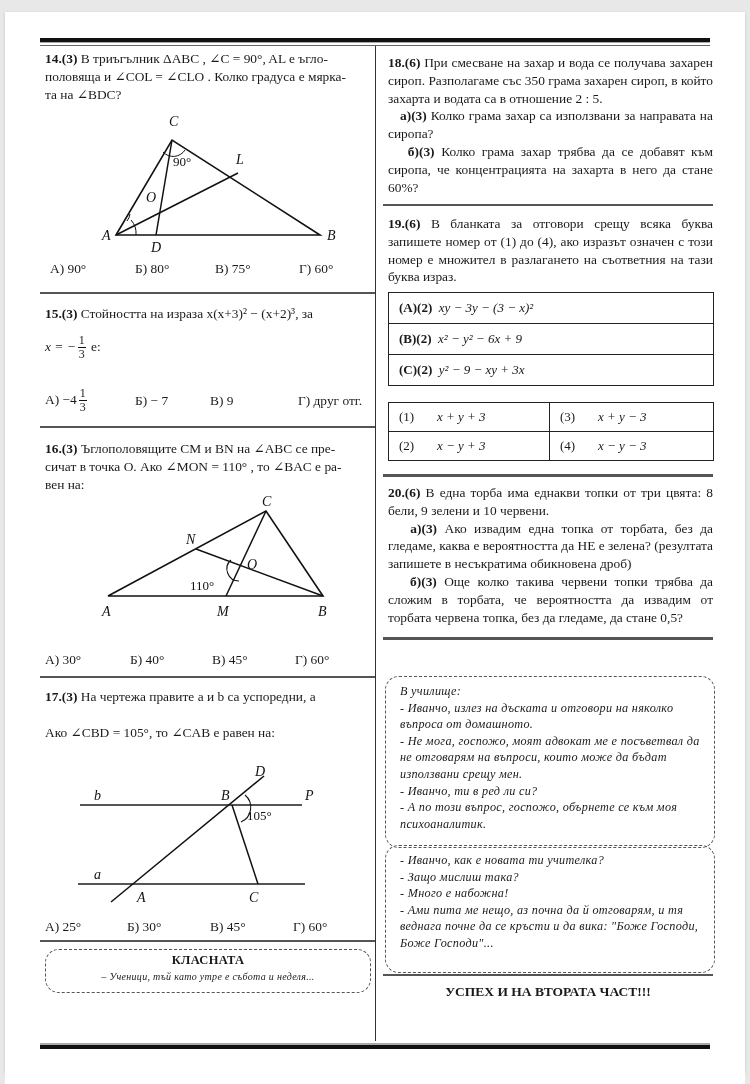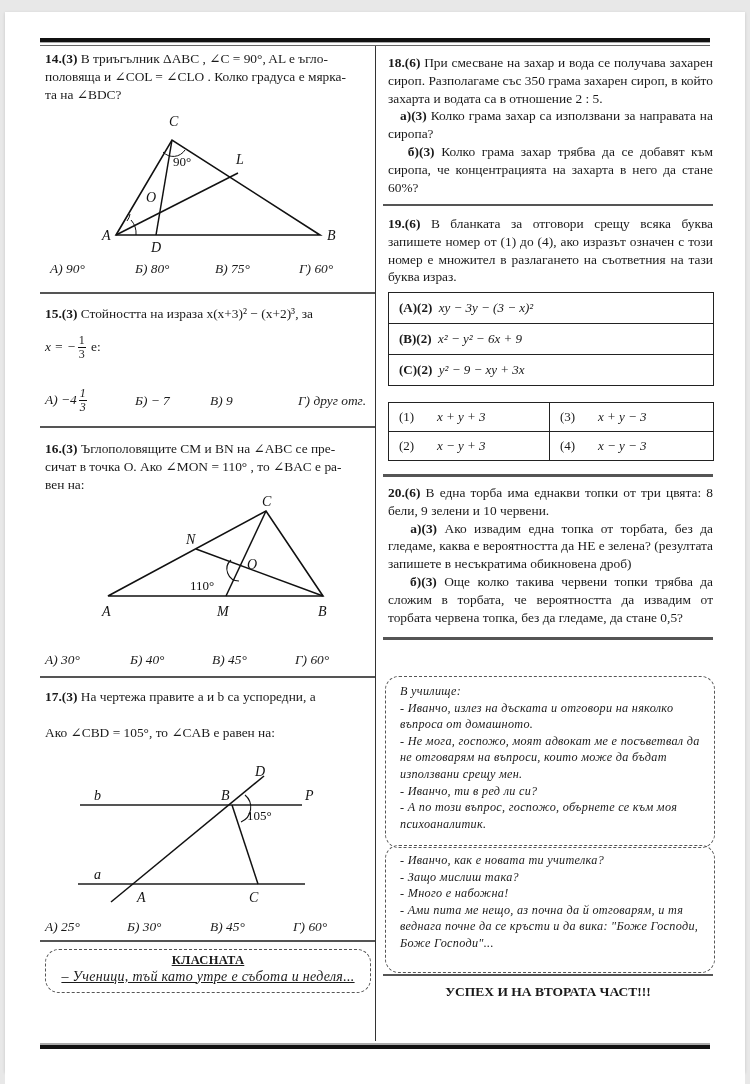--- a/index.html
+++ b/index.html
@@ -16,21 +16,21 @@
 
   .q { position:absolute; font-size:13.4px; line-height:17.8px; text-align:justify; }
   .qL { left:40px; width:325px; }
   .qR { left:383px; width:325px; }
   .q b { font-weight:bold; }
   .math { font-style:italic; }
   .sep { position:absolute; height:2px; background:#555; }
   .sepL { left:35px; width:335px; }
   .sepR { left:378px; width:330px; }
 
-  .opts { position:absolute; font-size:13.4px; display:flex;font-style:italic; }
+  .opts { position:absolute; font-size:13.4px; display:flex; }
   .opts span { display:inline-block; }
 
   svg text { font-family:"Liberation Serif", serif; font-style:italic; font-size:14px; fill:#111; }
   svg .plain { font-style:normal; font-size:13px; }
 
   .frac { display:inline-block; vertical-align:middle; text-align:center; font-size:12px; line-height:13px; margin:0 2px; }
   .frac .n { display:block; border-bottom:1px solid #111; padding:0 1px; }
   .frac .d { display:block; }
 
   table.t19 { position:absolute; border-collapse:collapse; font-size:13px; }
@@ -139,23 +139,23 @@
     <text x="174" y="142">C</text>
   </svg>
   <div class="opts" style="top:907px;left:40px;">
     <span style="width:82px">А) 25°</span>
     <span style="width:83px">Б) 30°</span>
     <span style="width:83px">В) 45°</span>
     <span>Г) 60°</span>
   </div>
   <div class="sep sepL" style="top:928px;height:1.5px;"></div>
 
-  <div class="joke" style="left:40px;top:937px;width:296px;height:38px;padding:2px 14px;text-align:center;font-style:normal;text-decoration:underline;">
+  <div class="joke" style="left:40px;top:937px;width:296px;height:38px;padding:2px 14px;text-align:center;font-style:normal;">
     <div style="font-weight:bold;font-size:12.5px;">КЛАСНАТА</div>
-    <div style="font-style:italic;font-size:14px;">– Ученици, тъй като утре е събота и неделя...</div>
+    <div style="font-style:italic;font-size:10px;">– Ученици, тъй като утре е събота и неделя...</div>
   </div>
 
   <div class="q qR" style="top:42px;">
     <b>18.(6)</b>
     <span>При смесване на захар и вода се получава захарен сироп. Разполагаме със 350 грама захарен сироп, в който захарта и водата са в отношение 2 : 5.</span><br>
     &nbsp;&nbsp;&nbsp;<b>а)(3)</b>
     <span>Колко грама захар са използвани за направата на сиропа?</span><br>
     &nbsp;&nbsp;&nbsp;<b>б)(3)</b>
     <span>Колко грама захар трябва да се добавят към сиропа, че концентрацията на захарта в него да стане 60%?</span>
   </div>

